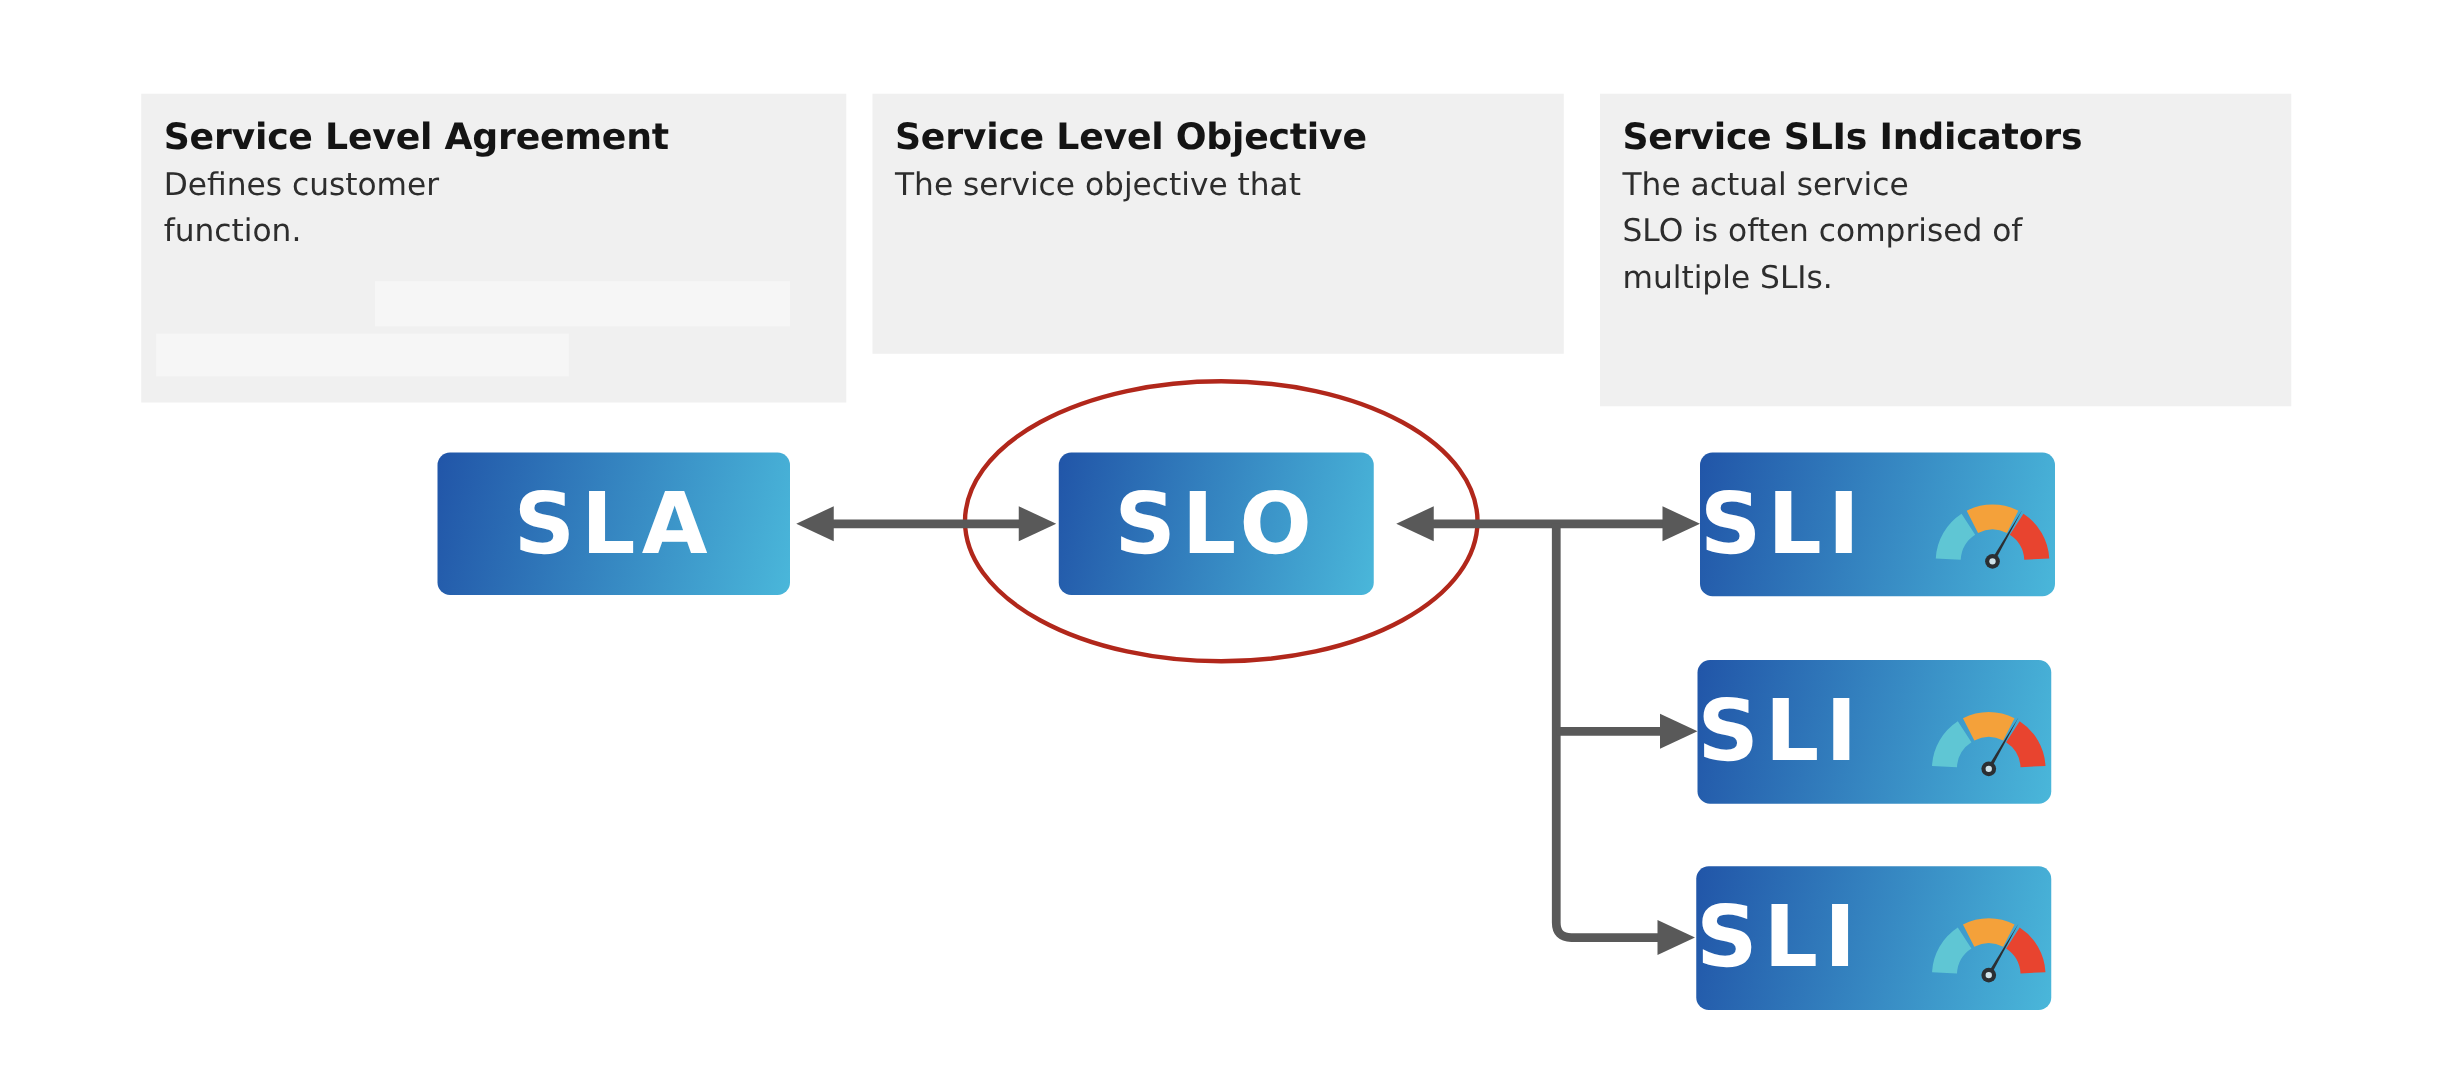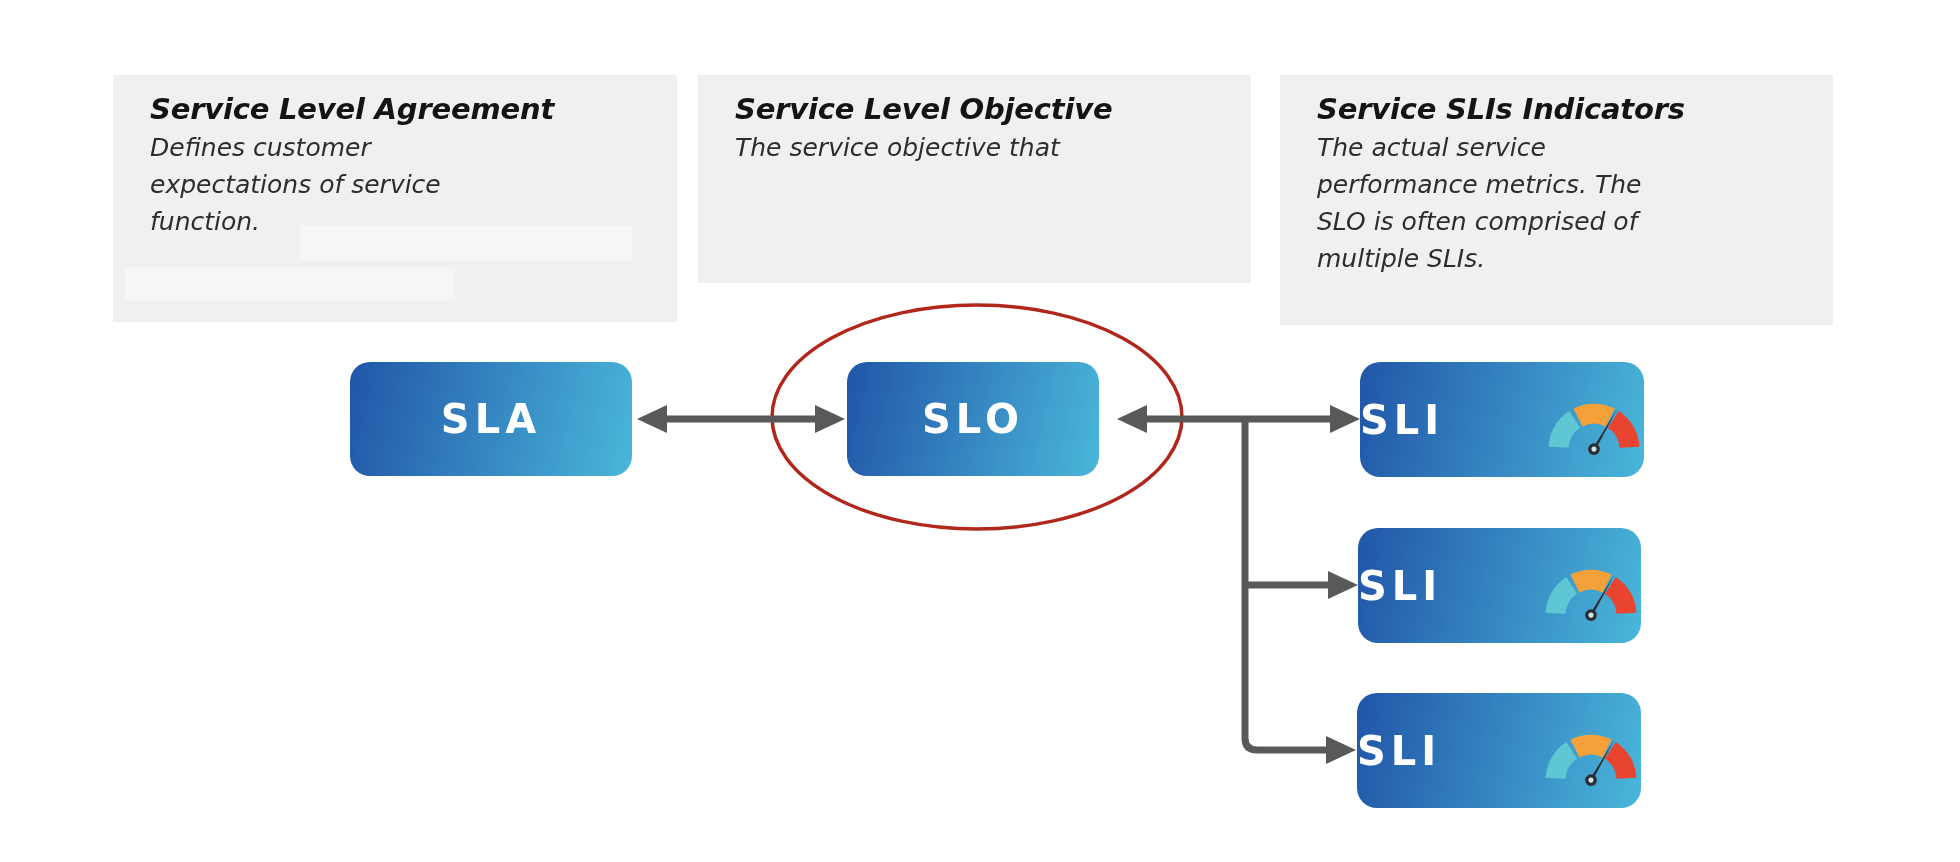--- a/index.html
+++ b/index.html
@@ -17,35 +17,35 @@
     --gauge-red:#e8442f;
     --gauge-needle:#2b2f33;
     --gauge-hub-center:#cfe3ea;
   }
   *{box-sizing:border-box;margin:0;padding:0;}
   html,body{background:#ffffff;}
   body{font-family:"DejaVu Sans","Liberation Sans",sans-serif;}
   .canvas{position:relative;width:1960px;height:862px;background:#ffffff;overflow:hidden;}
 
   
-  .infobox{position:absolute;background:var(--infobox-bg);padding:14px 37px;font-style:italic;}
+  .infobox{position:absolute;background:var(--infobox-bg);padding:14px 18px;}
   .infobox .title{font-size:29px;font-weight:700;color:var(--heading-color);line-height:40px;letter-spacing:-0.2px;}
   .infobox .body{font-size:25px;font-weight:400;color:var(--body-color);line-height:37px;}
   #infobox-sla{left:113px;top:75px;width:564px;height:247px;}
   #infobox-slo{left:698px;top:75px;width:553px;height:208px;}
   #infobox-sli{left:1280px;top:75px;width:553px;height:250px;}
   .redacted{position:absolute;background:var(--redacted-bg);}
   #redacted-1{left:187px;top:150px;width:332px;height:36px;}
   #redacted-2{left:12px;top:192px;width:330px;height:34px;}
 
   
-  .node{position:absolute;border-radius:20px;
+  .node{position:absolute;border-radius:10px;
         background:linear-gradient(103deg,var(--node-gradient-start) 0%,var(--node-gradient-end) 100%);
         color:var(--node-text-color);display:flex;align-items:center;justify-content:center;
-        font-weight:700;font-size:40px;letter-spacing:5px;}
+        font-weight:700;font-size:68px;letter-spacing:5px;}
   #node-sla{left:350px;top:362px;width:282px;height:114px;}
   #node-slo{left:847px;top:362px;width:252px;height:114px;}
   #node-sli-1{left:1360px;top:362px;width:284px;height:115px;}
   #node-sli-2{left:1358px;top:528px;width:283px;height:115px;}
   #node-sli-3{left:1357px;top:693px;width:284px;height:115px;}
   .node.sli{gap:26px;justify-content:space-between;}
   .gauge{width:100px;height:74px;display:block;}
   .seg-cyan{fill:var(--gauge-cyan);}
   .seg-orange{fill:var(--gauge-orange);}
   .seg-red{fill:var(--gauge-red);}
@@ -61,39 +61,37 @@
 </style>
 </head>
 <body>
 
 <div class="canvas">
 
   <div class="infobox" id="infobox-sla">
     <div class="title">Service Level Agreement</div>
     <div class="body">
         <div>Defines customer</div>
-        <div>expectations of service</div>
         <div>function.</div>
       </div>
     <div class="redacted" id="redacted-1"></div>
     <div class="redacted" id="redacted-2"></div>
   </div>
 
   <div class="infobox" id="infobox-slo">
     <div class="title">Service Level Objective</div>
     <div class="body">
         <div>The service objective that</div>
       </div>
   </div>
 
   <div class="infobox" id="infobox-sli">
     <div class="title">Service SLIs Indicators</div>
     <div class="body">
         <div>The actual service</div>
-        <div>performance metrics. The</div>
         <div>SLO is often comprised of</div>
         <div>multiple SLIs.</div>
       </div>
   </div>
 
   <svg class="overlay" viewBox="0 0 1960 862">
     <ellipse class="highlight-ellipse" cx="977" cy="417" rx="205" ry="112"></ellipse>
   </svg>
 
   <div class="node" id="node-sla">

